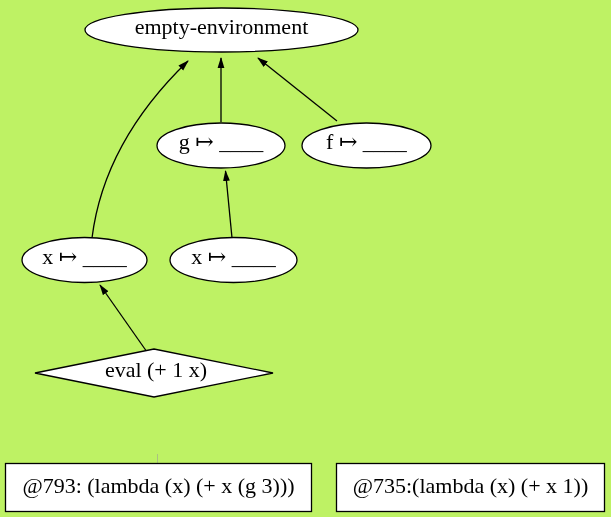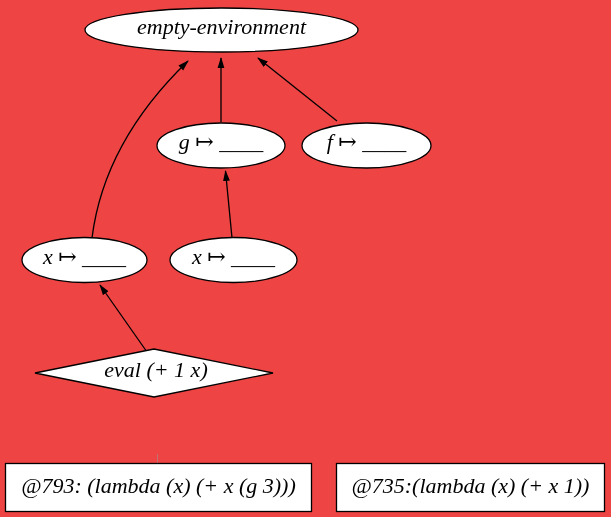--- a/index.html
+++ b/index.html
@@ -4,23 +4,22 @@
 <style>
   html, body {
     margin: 0;
     padding: 0;
     background: #ffffff;
   }
   #canvas {
     position: relative;
     width: 611px;
     height: 517px;
-    background: #ef4444;
+    background: #bef264;
     overflow: hidden;
-    font-style: italic;
   }
   svg { display: block; }
   .shape {
     fill: #ffffff;
     stroke: #000000;
     stroke-width: 1.3;
   }
   .edge {
     fill: none;
     stroke: #000000;

